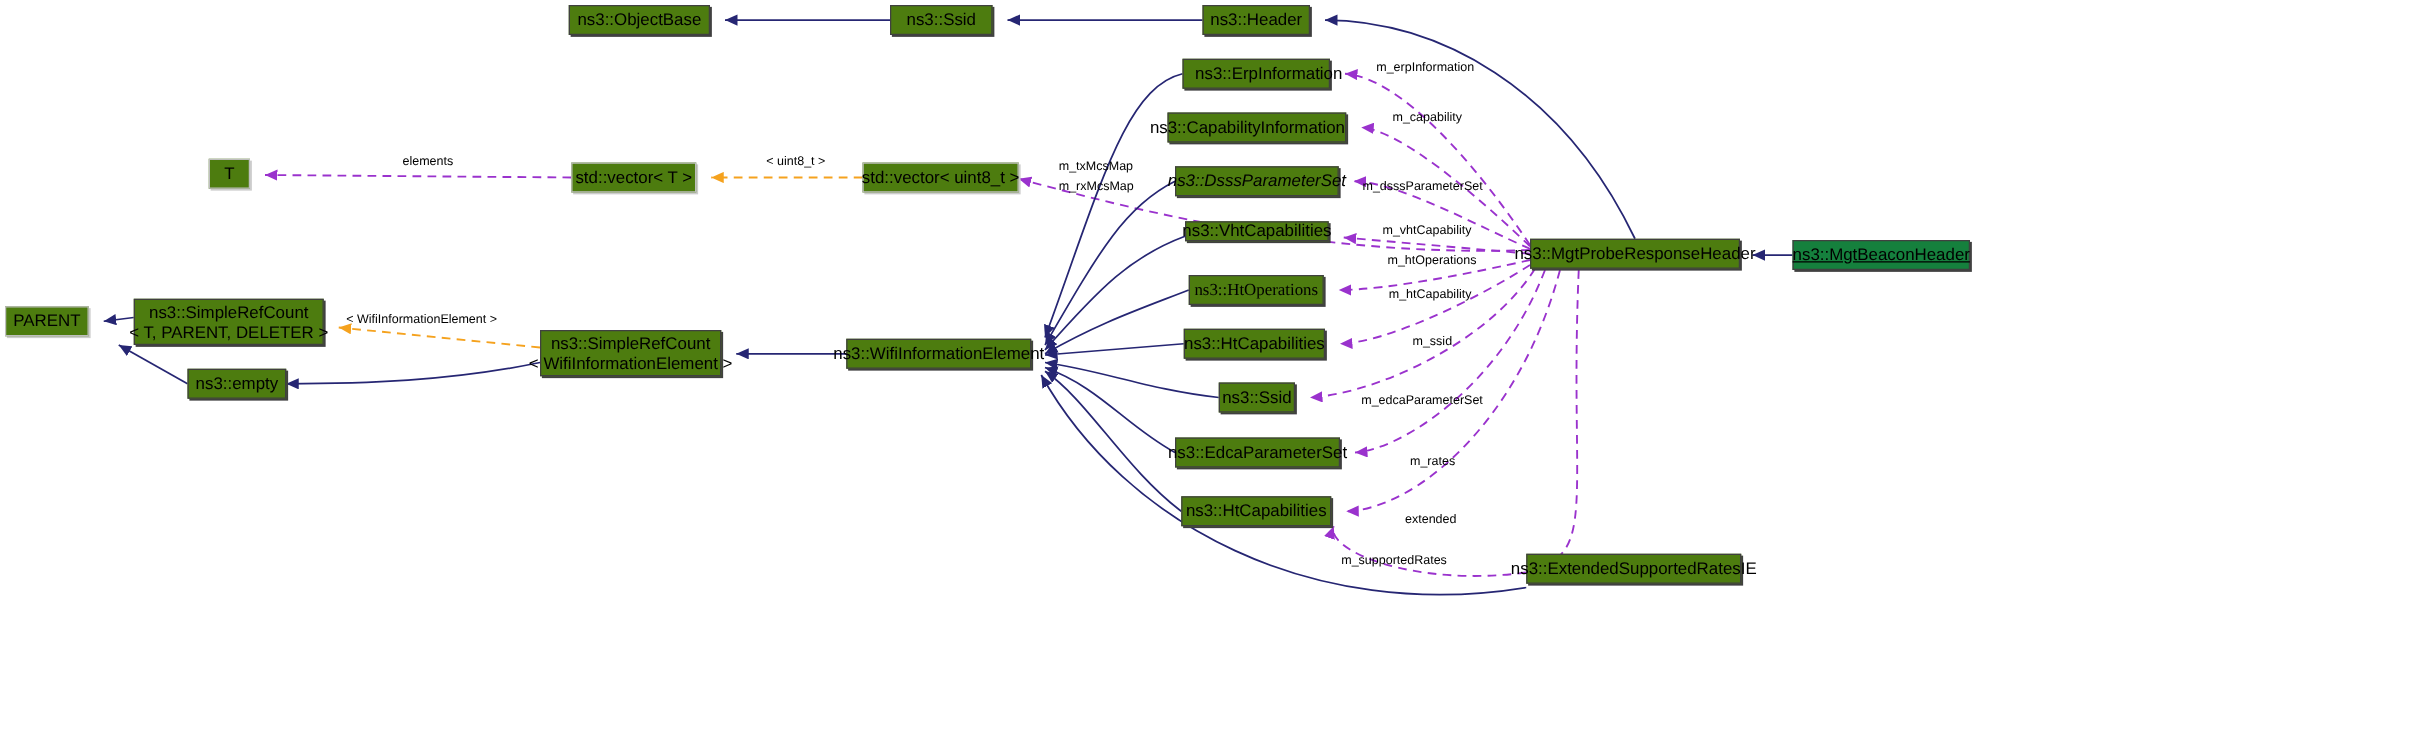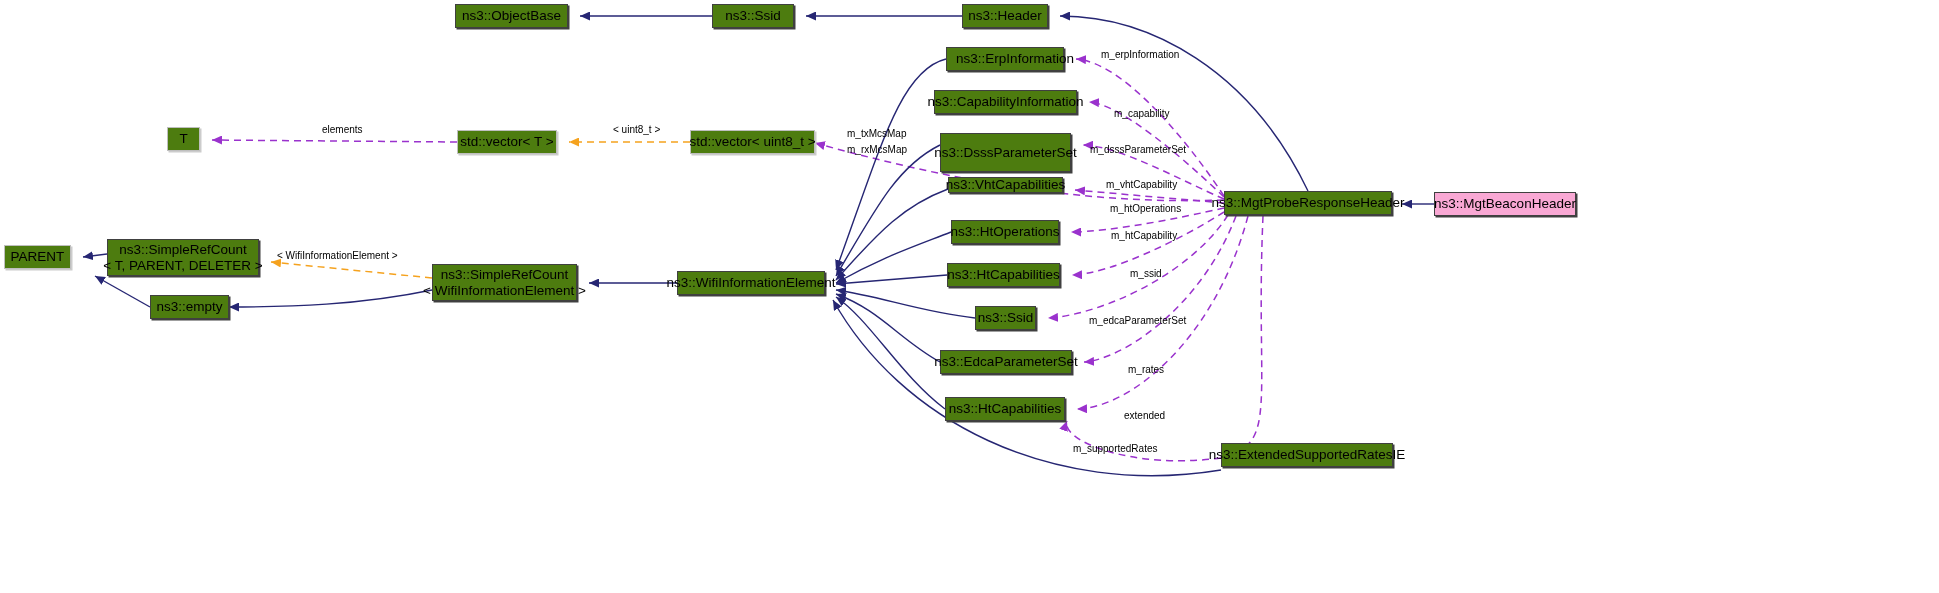--- a/index.html
+++ b/index.html
@@ -3,21 +3,21 @@
 <meta charset="utf-8">
 <style>
   html,body{margin:0;padding:0;background:#ffffff;}
   body{font-family:"Liberation Sans",sans-serif;}
   #canvas{position:relative;width:1939px;height:593px;background:#ffffff;overflow:hidden;}
   .node{position:absolute;box-sizing:border-box;display:flex;flex-direction:column;align-items:center;
         justify-content:center;background:#4d7c0f;text-align:center;line-height:1.18;color:#000000;
         font-size:13.5px;white-space:nowrap;z-index:5;}
   .node.solid{border:1px solid #404040;box-shadow:1.5px 1.5px 0 0 #404040;}
   .node.light{border:1px solid #bfbfbf;box-shadow:1.5px 1.5px 0 0 #cccccc;}
-  .node.current{border:1px solid #404040;background:#f9a8d4;box-shadow:1.5px 1.5px 0 0 #404040;}
+  .node.current{border:1px solid #404040;background:#15803d;box-shadow:1.5px 1.5px 0 0 #404040;text-decoration:underline;}
   .node .l2{font-size:13.5px;}
   .edge-label{position:absolute;font-size:10px;color:#000000;white-space:nowrap;z-index:6;}
   svg.wires{position:absolute;left:0;top:0;width:1939px;height:593px;z-index:1;overflow:visible;}
   .inh{fill:none;stroke:#262673;stroke-width:1.4px;}
   .usg{fill:none;stroke:#9a32cd;stroke-width:1.5px;stroke-dasharray:7,5;}
   .tmpl{fill:none;stroke:#f5a21e;stroke-width:1.5px;stroke-dasharray:7,5;}
 </style>
 </head>
 <body>
 
@@ -81,30 +81,30 @@
   </div>
   <div class="node solid" style="left:712px;top:4px;width:82px;height:24px;">
     <span>ns3::Ssid</span>
   </div>
   <div class="node solid" style="left:962px;top:4px;width:86px;height:24px;">
     <span>ns3::Header</span>
   </div>
   <div class="node solid" style="left:946px;top:47px;width:118px;height:24px;padding-left:20px;">
     <span>ns3::ErpInformation</span>
   </div>
-  <div class="node solid" style="left:934px;top:90px;width:143px;height:24px;">
+  <div class="node solid" style="left:934px;top:90px;width:143px;height:24px;align-items:flex-end;">
     <span>ns3::CapabilityInformation</span>
   </div>
-  <div class="node solid" style="left:940px;top:133px;width:131px;height:39px;">
+  <div class="node solid" style="left:940px;top:133px;width:131px;height:24px;font-style:italic;">
     <span>ns3::DsssParameterSet</span>
   </div>
   <div class="node solid" style="left:948px;top:177px;width:115px;height:16px;">
     <span>ns3::VhtCapabilities</span>
   </div>
-  <div class="node solid" style="left:951px;top:220px;width:108px;height:24px;">
+  <div class="node solid" style="left:951px;top:220px;width:108px;height:24px;font-family:Liberation Serif, serif;">
     <span>ns3::HtOperations</span>
   </div>
   <div class="node solid" style="left:947px;top:263px;width:113px;height:24px;">
     <span>ns3::HtCapabilities</span>
   </div>
   <div class="node solid" style="left:975px;top:306px;width:61px;height:24px;">
     <span>ns3::Ssid</span>
   </div>
   <div class="node solid" style="left:940px;top:350px;width:132px;height:24px;">
     <span>ns3::EdcaParameterSet</span>
@@ -142,21 +142,21 @@
     <span>ns3::MgtProbeResponseHeader</span>
   </div>
   <div class="node current" style="left:1434px;top:192px;width:142px;height:24px;">
     <span>ns3::MgtBeaconHeader</span>
   </div>
   <div class="node solid" style="left:1221px;top:443px;width:172px;height:24px;">
     <span>ns3::ExtendedSupportedRatesIE</span>
   </div>
 
   <div class="edge-label" style="left:1101px;top:49px;">m_erpInformation</div>
-  <div class="edge-label" style="left:1114px;top:108px;">m_capability</div>
+  <div class="edge-label" style="left:1114px;top:89px;">m_capability</div>
   <div class="edge-label" style="left:1090px;top:144px;">m_dsssParameterSet</div>
   <div class="edge-label" style="left:1106px;top:179px;">m_vhtCapability</div>
   <div class="edge-label" style="left:1110px;top:203px;">m_htOperations</div>
   <div class="edge-label" style="left:1111px;top:230px;">m_htCapability</div>
   <div class="edge-label" style="left:1130px;top:268px;">m_ssid</div>
   <div class="edge-label" style="left:1089px;top:315px;">m_edcaParameterSet</div>
   <div class="edge-label" style="left:1128px;top:364px;">m_rates</div>
   <div class="edge-label" style="left:1124px;top:410px;">extended</div>
   <div class="edge-label" style="left:1073px;top:443px;">m_supportedRates</div>
   <div class="edge-label" style="left:847px;top:128px;">m_txMcsMap</div>

